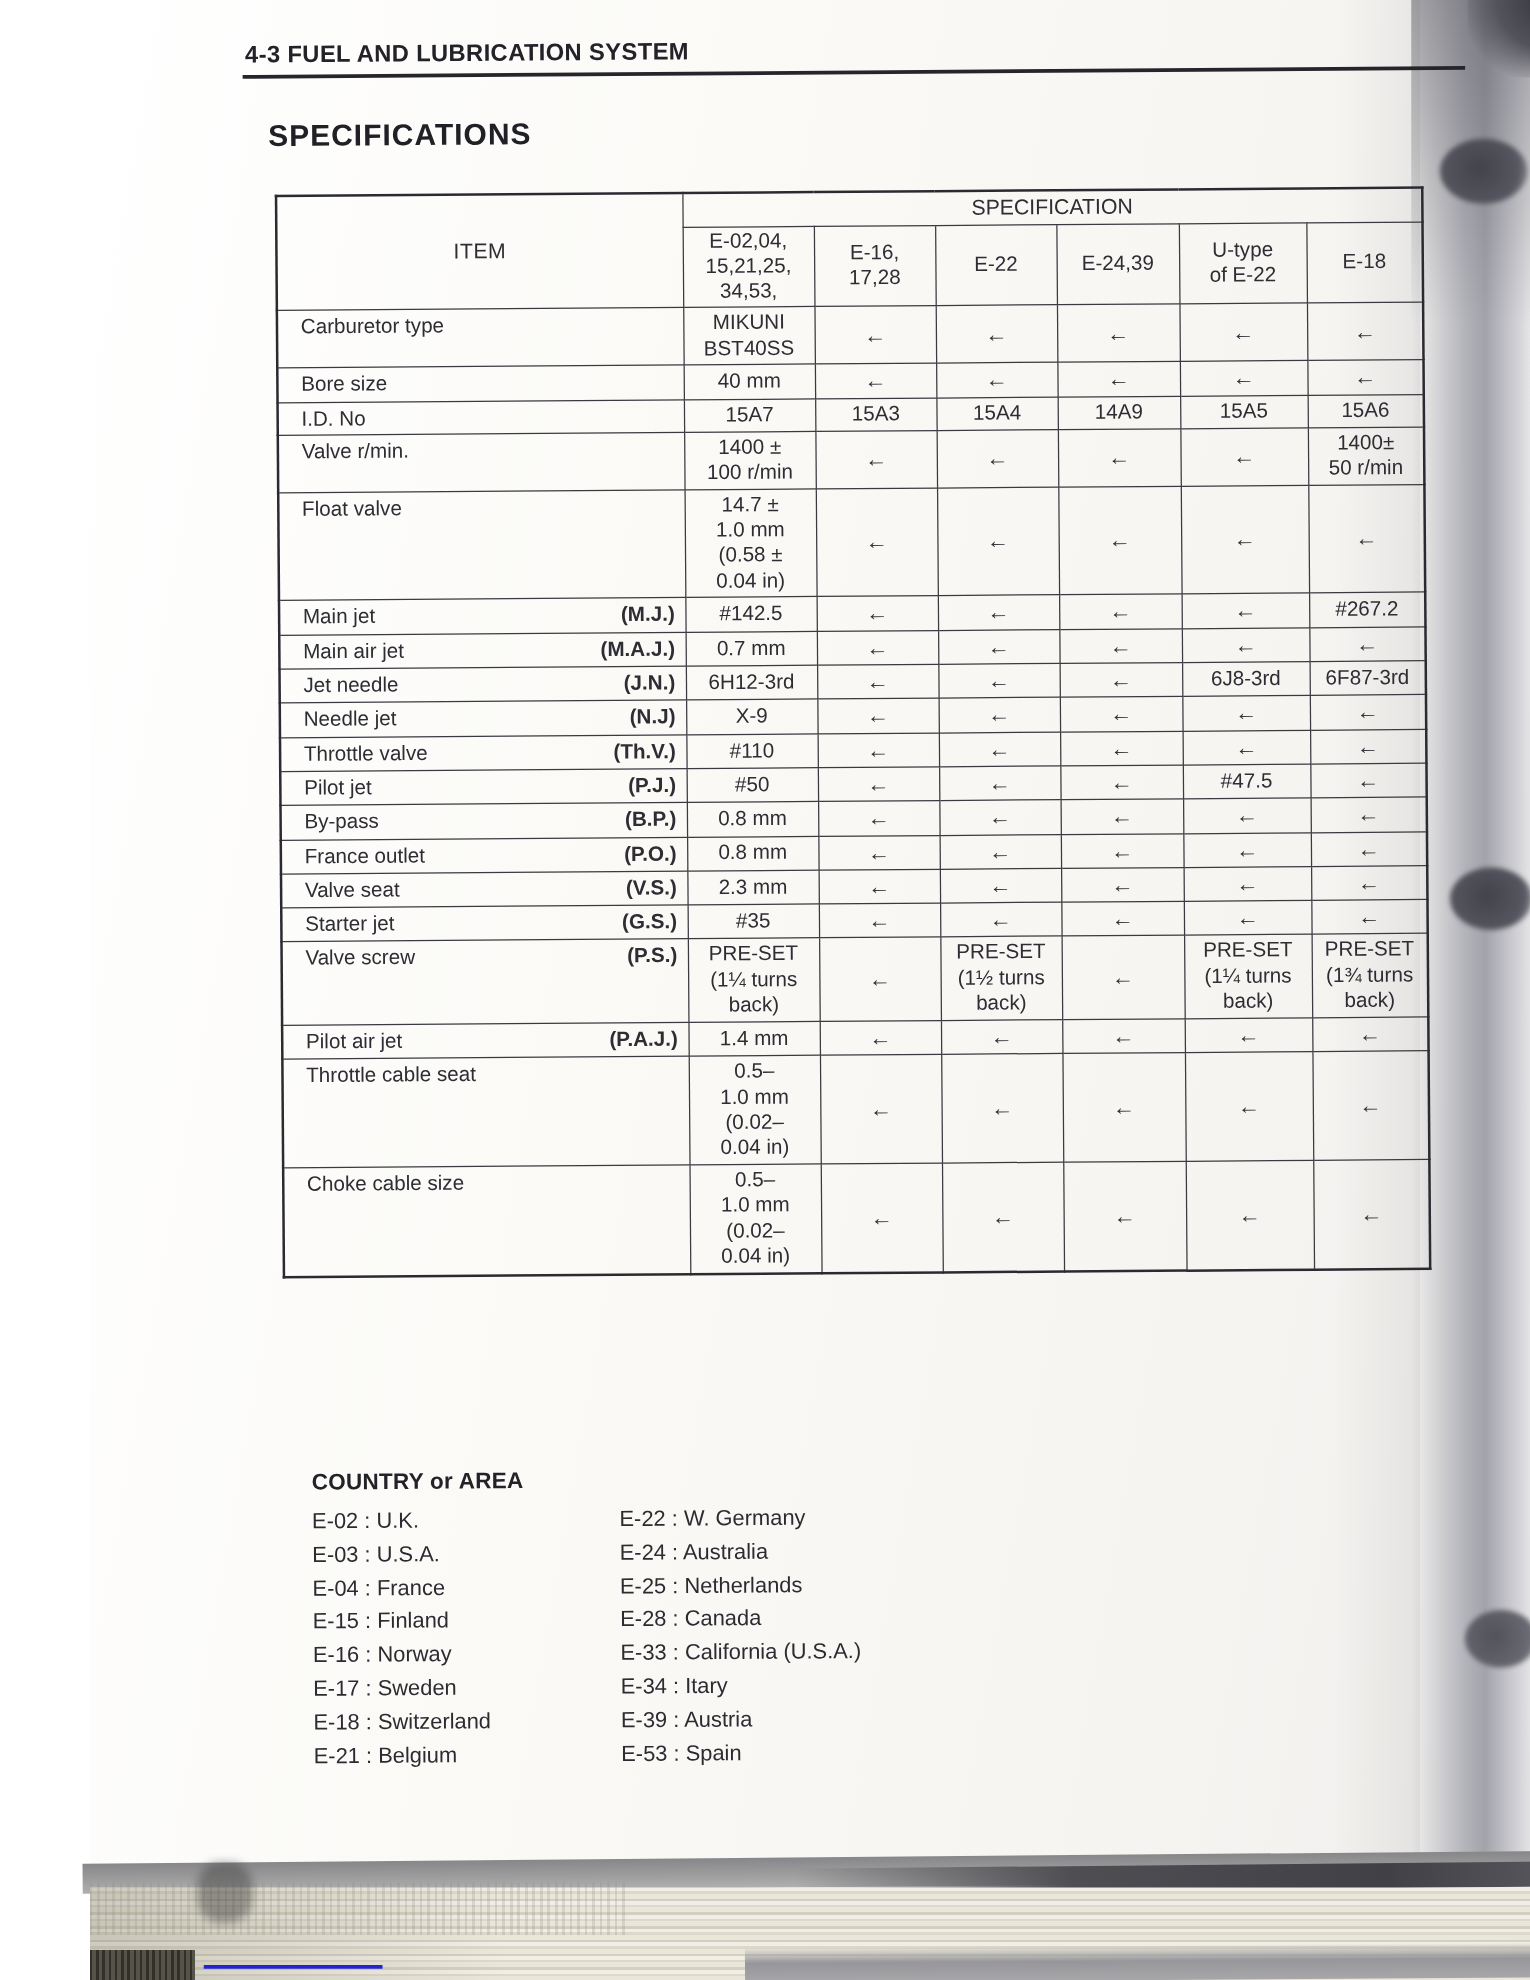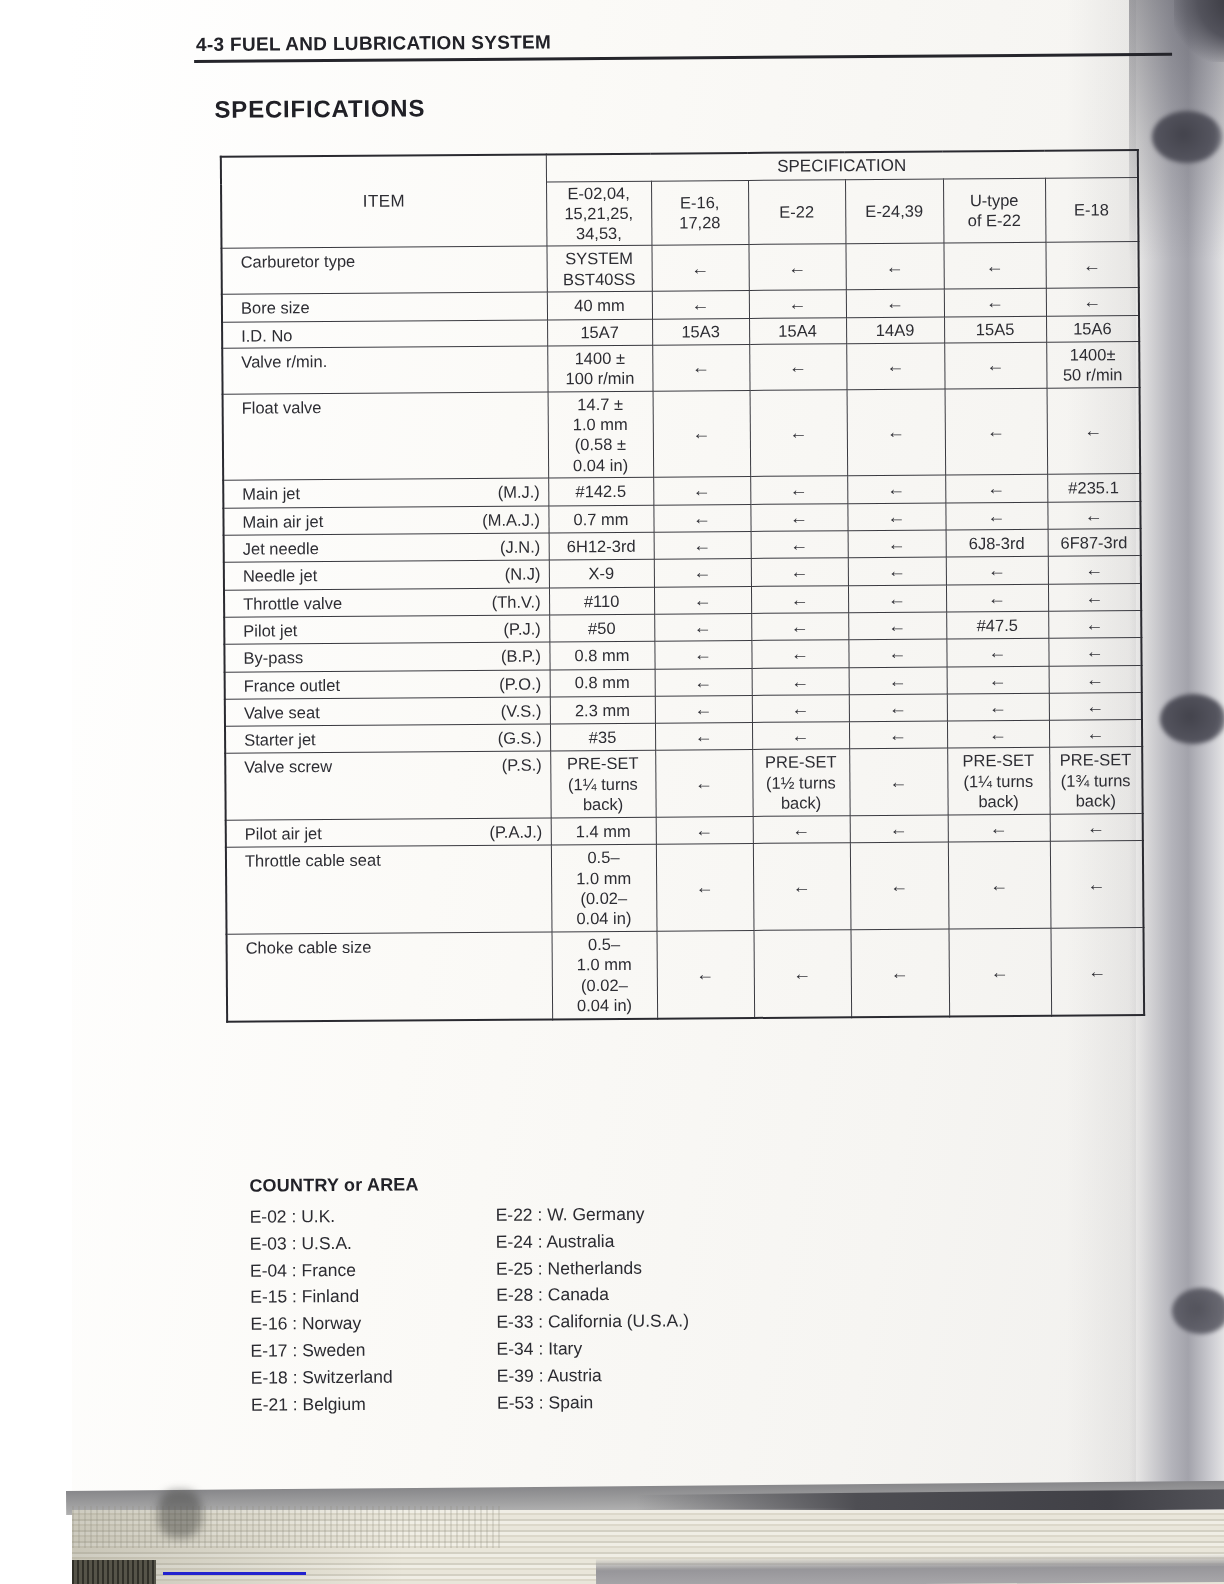--- a/index.html
+++ b/index.html
@@ -40,21 +40,21 @@
   table{border-collapse:collapse;table-layout:fixed;width:917px;font-size:16.5px;color:#2d2d33;}
   th,td{border:1px solid #3a3a40;}
   table{border:2px solid #2a2a30;}
   thead th{font-weight:400;text-align:center;vertical-align:middle;
     white-space:pre-line;line-height:1.2;padding:2px 1px;}
   th.spec-head{height:22px;font-size:17px;}
   th.item-head{font-size:17px;letter-spacing:.4px;}
   tbody td{padding:2px 3px;}
   td.item-cell{vertical-align:top;padding:4px 6px 2px 18px;}
   .item-flex{display:flex;justify-content:space-between;align-items:flex-start;}
-  .item-abbr{padding-right:2px;white-space:nowrap;}
+  .item-abbr{padding-right:2px;white-space:nowrap;font-weight:bold;}
   td.val-cell{text-align:center;vertical-align:middle;white-space:pre-line;line-height:1.24;}
   td.arrow{font-size:18px;color:#333339;}
 
   
   .country{position:absolute;left:205px;top:1176px;font-size:17.5px;color:#2b2b31;}
   .country-heading{font-weight:700;font-size:18px;color:#222228;margin-bottom:7px;letter-spacing:.2px;}
   .country-cols{display:flex;}
   .country-col{list-style:none;margin:0;padding:0;}
   .country-col li{line-height:26.8px;}
   .country-col.left{width:246px;}
@@ -132,21 +132,21 @@
               <th class="col-head">E-18</th>
             </tr>
         </thead>
         <tbody id="spec-tbody">
             <tr>
               <td class="item-cell">
                 <div class="item-flex">
                   <span class="item-label">Carburetor type</span>
                 </div>
               </td>
-              <td class="val-cell">SYSTEM
+              <td class="val-cell">MIKUNI
 BST40SS</td>
               <td class="val-cell arrow">←</td>
               <td class="val-cell arrow">←</td>
               <td class="val-cell arrow">←</td>
               <td class="val-cell arrow">←</td>
               <td class="val-cell arrow">←</td>
             </tr>
             <tr>
               <td class="item-cell">
                 <div class="item-flex">
@@ -209,21 +209,21 @@
                 <div class="item-flex">
                   <span class="item-label">Main jet</span>
                   <span class="item-abbr">(M.J.)</span>
                 </div>
               </td>
               <td class="val-cell">#142.5</td>
               <td class="val-cell arrow">←</td>
               <td class="val-cell arrow">←</td>
               <td class="val-cell arrow">←</td>
               <td class="val-cell arrow">←</td>
-              <td class="val-cell">#235.1</td>
+              <td class="val-cell">#267.2</td>
             </tr>
             <tr>
               <td class="item-cell">
                 <div class="item-flex">
                   <span class="item-label">Main air jet</span>
                   <span class="item-abbr">(M.A.J.)</span>
                 </div>
               </td>
               <td class="val-cell">0.7 mm</td>
               <td class="val-cell arrow">←</td>

